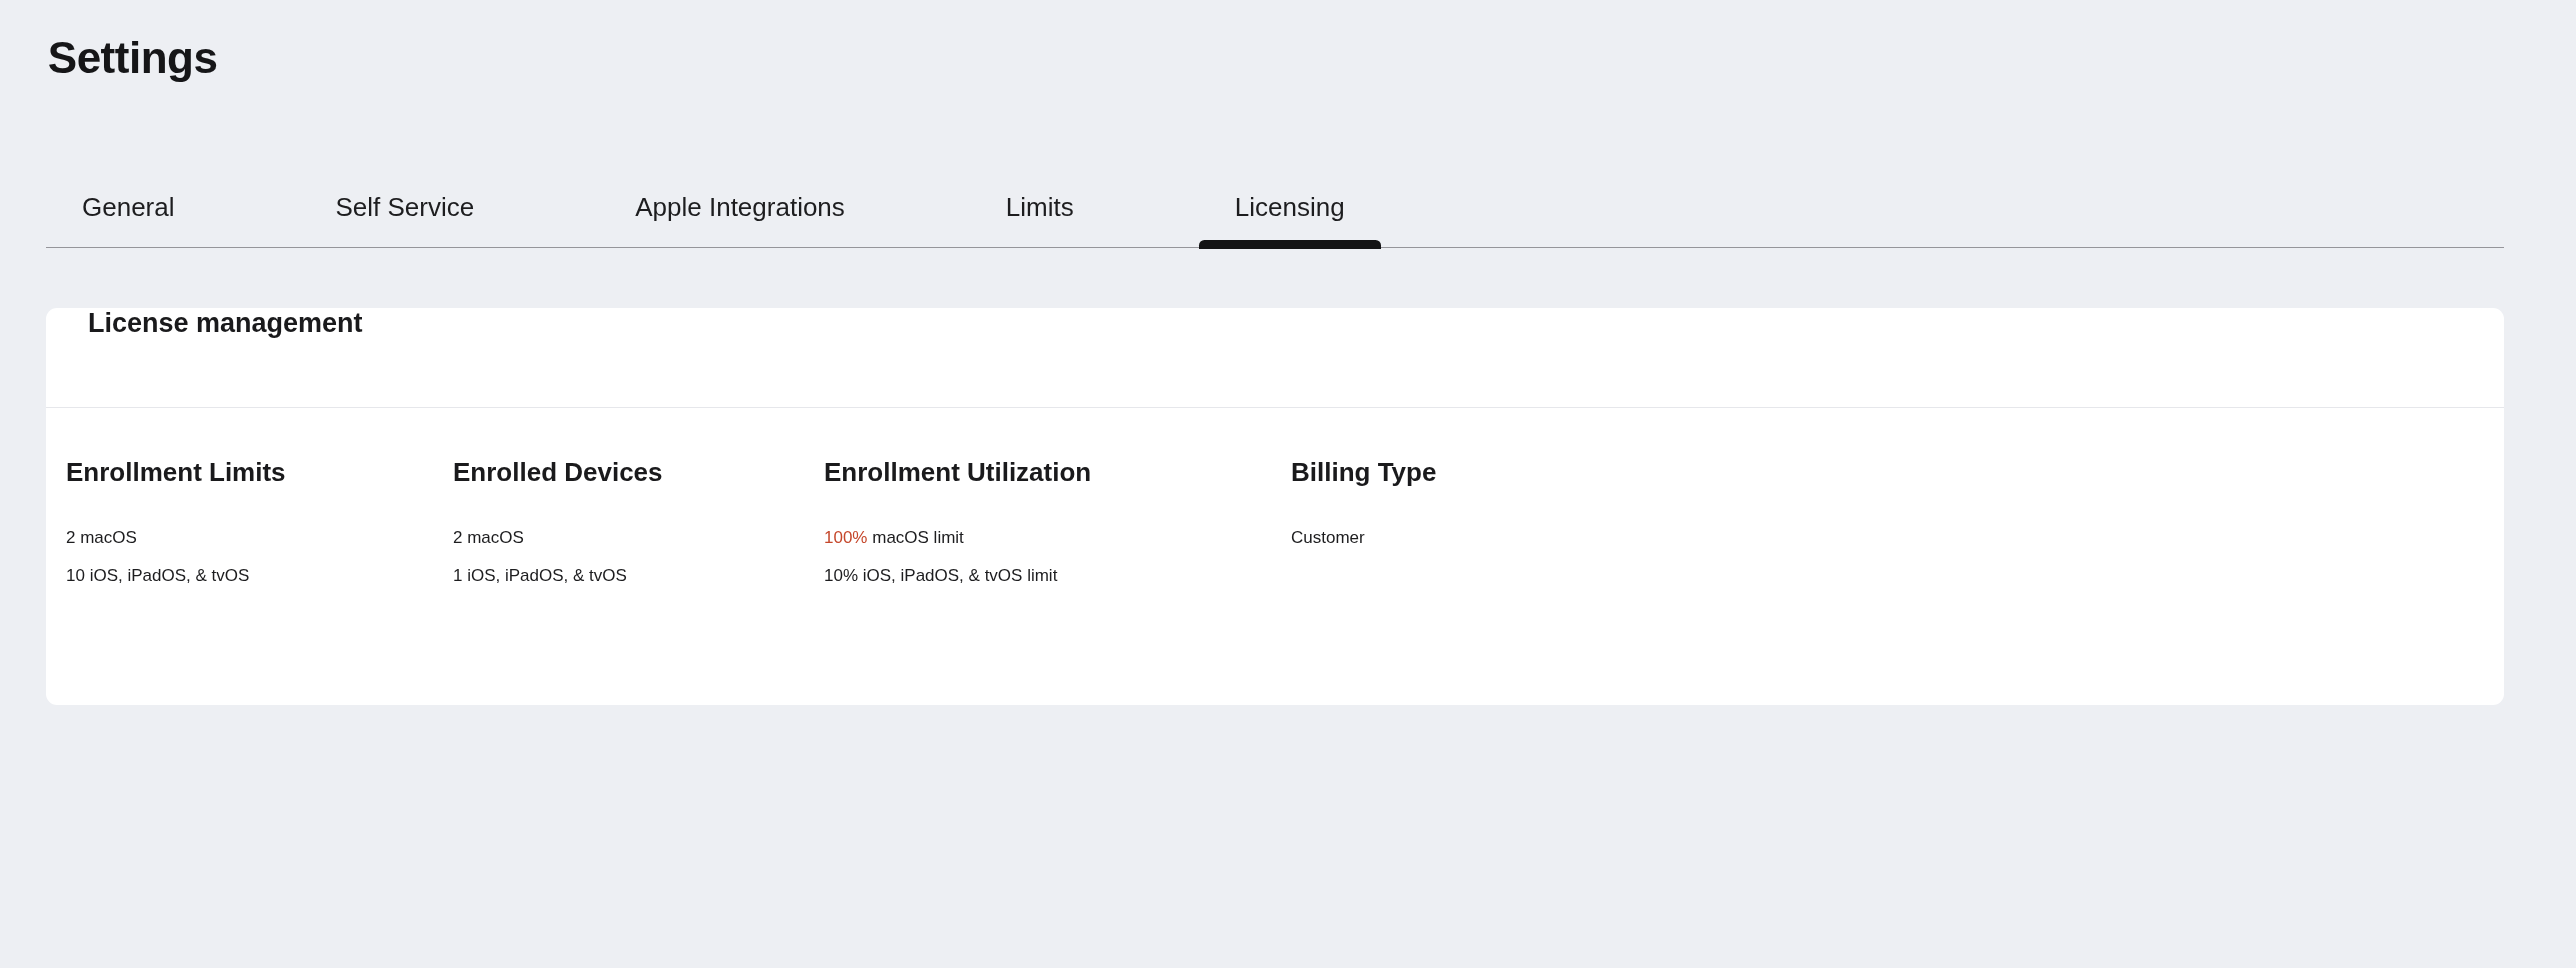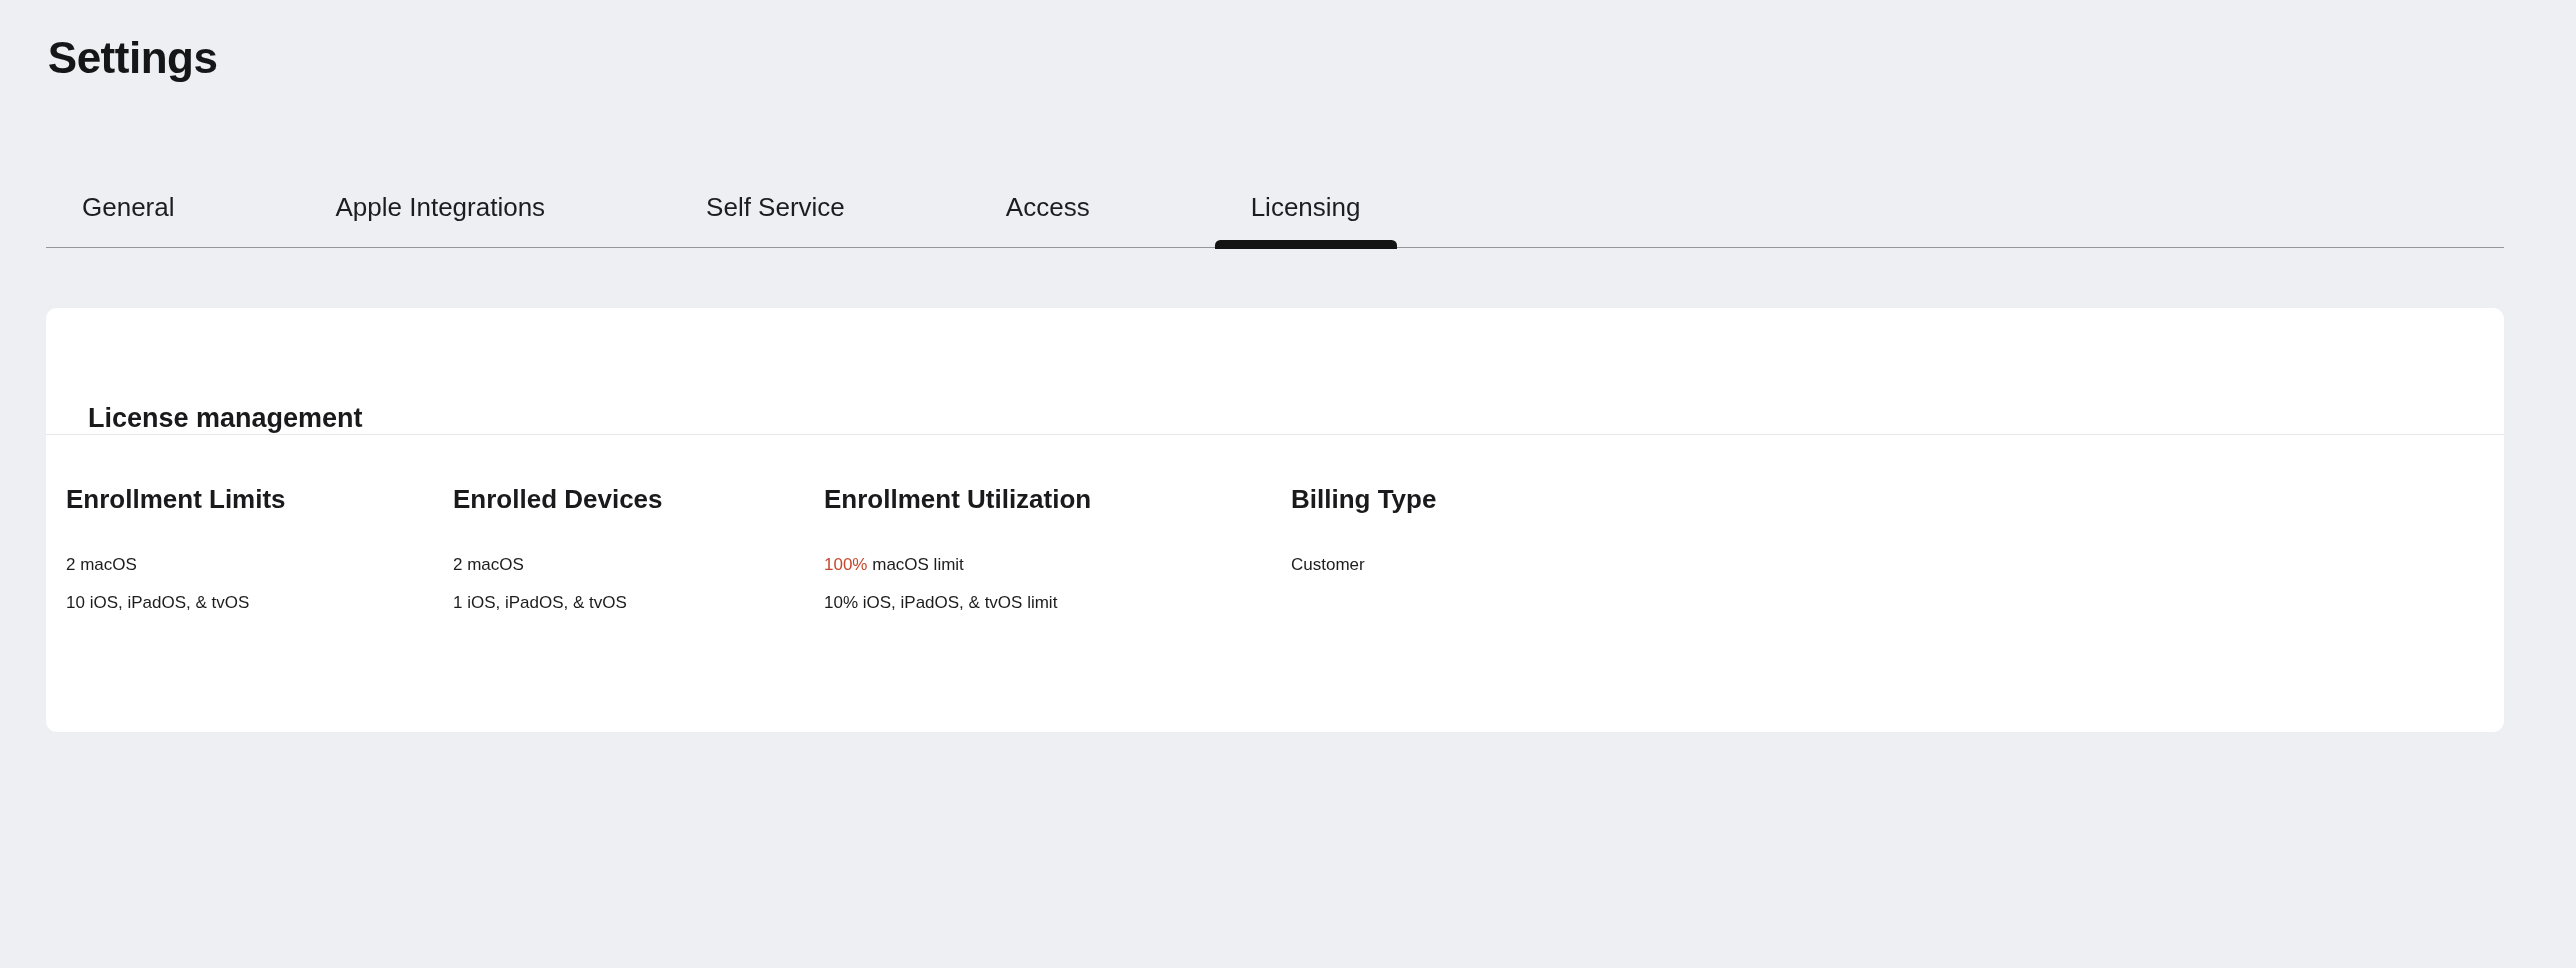--- a/index.html
+++ b/index.html
@@ -59,23 +59,23 @@
   }
   
   .card {
     margin-top: 60px;
     width: 2458px;
     background: #ffffff;
     border-radius: 11px;
     overflow: hidden;
   }
   .card-header {
-    height: 127px;
+    height: 100px;
     display: flex;
-    align-items: flex-end;
+    align-items: flex-start;
     padding: 0 42px;
     border-bottom: 1.8px solid #e6e7eb;
     font-size: 27px;
     font-weight: bold;
     color: #1a1a1c;
   }
   .card-info {
     height: 121px;
     display: flex;
     align-items: center;
@@ -112,27 +112,27 @@
 
 <div class="content">
 
   <h1 class="page-title">Settings</h1>
 
   <div class="tab-row">
     <div class="tab">
       <span>General</span>
     </div>
     <div class="tab">
+      <span>Self Service</span>
+    </div>
+    <div class="tab">
       <span>Apple Integrations</span>
     </div>
     <div class="tab">
-      <span>Self Service</span>
-    </div>
-    <div class="tab">
-      <span>Access</span>
+      <span>Limits</span>
     </div>
     <div class="tab active">
       <span>Licensing</span>
     </div>
   </div>
 
   <div class="card">
 
     <div class="card-header">
       <span>License management</span>

